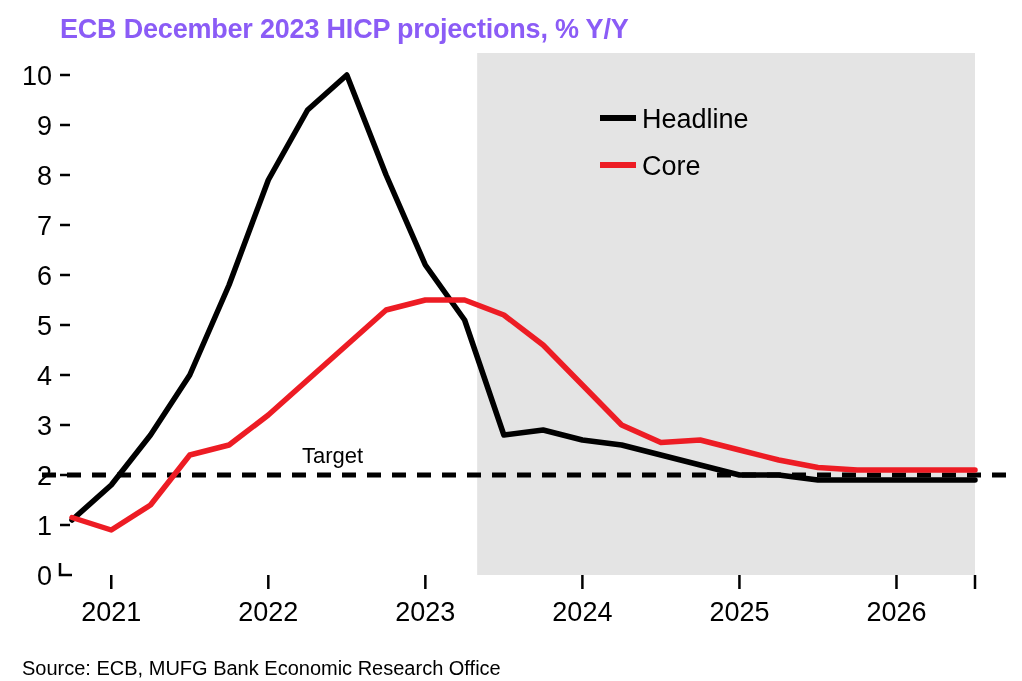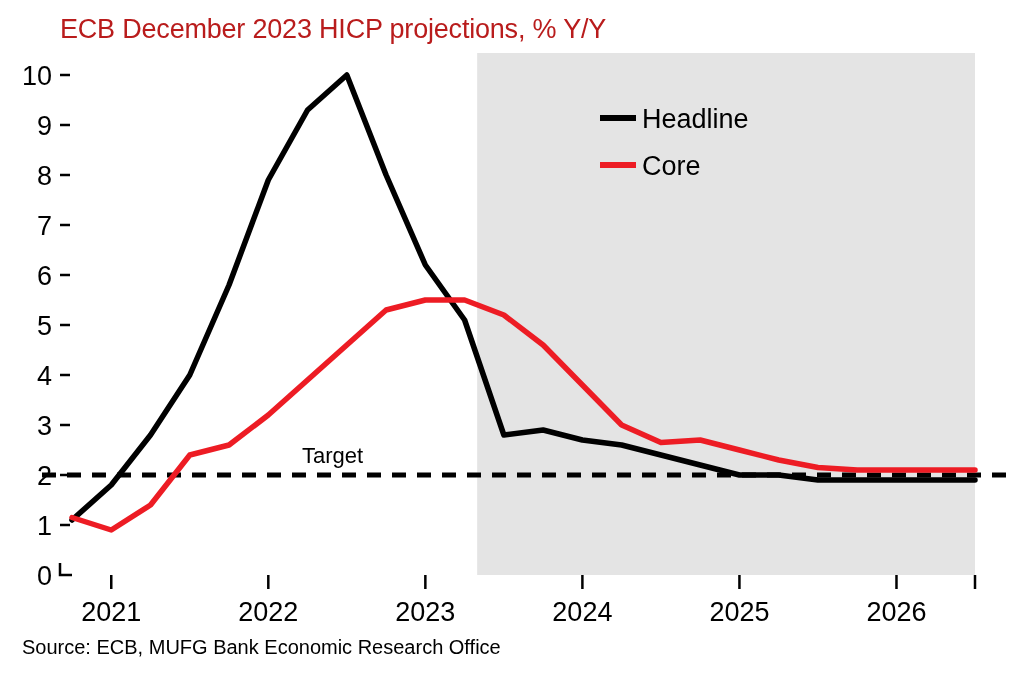--- a/index.html
+++ b/index.html
@@ -4,25 +4,25 @@
 <style>
   html,body{margin:0;padding:0;}
   body{
     width:1022px;height:681px;background:#ffffff;
     font-family:"Liberation Sans", sans-serif;
     overflow:hidden;position:relative;
   }
   #chart-root{position:absolute;inset:0;}
   #title{
     position:absolute;left:60px;top:14px;
-    font-size:27px;font-weight:normal;color:#b91c1c;
+    font-size:27px;font-weight:bold;color:#8b5cf6;
     letter-spacing:-0.2px;white-space:nowrap;
   }
   #source{
-    position:absolute;left:22px;top:636px;
+    position:absolute;left:22px;top:657px;
     font-size:20px;color:#000;white-space:nowrap;
   }
   svg#plot{position:absolute;left:0;top:0;}
   .ytick-label{font-size:27px;fill:#000;font-family:"Liberation Sans", sans-serif;}
   .xtick-label{font-size:27px;fill:#000;font-family:"Liberation Sans", sans-serif;}
   .legend-label{font-size:27px;fill:#000;font-family:"Liberation Sans", sans-serif;}
   .target-label{font-size:22px;fill:#000;font-family:"Liberation Sans", sans-serif;}
 </style>
 </head>
 <body>

